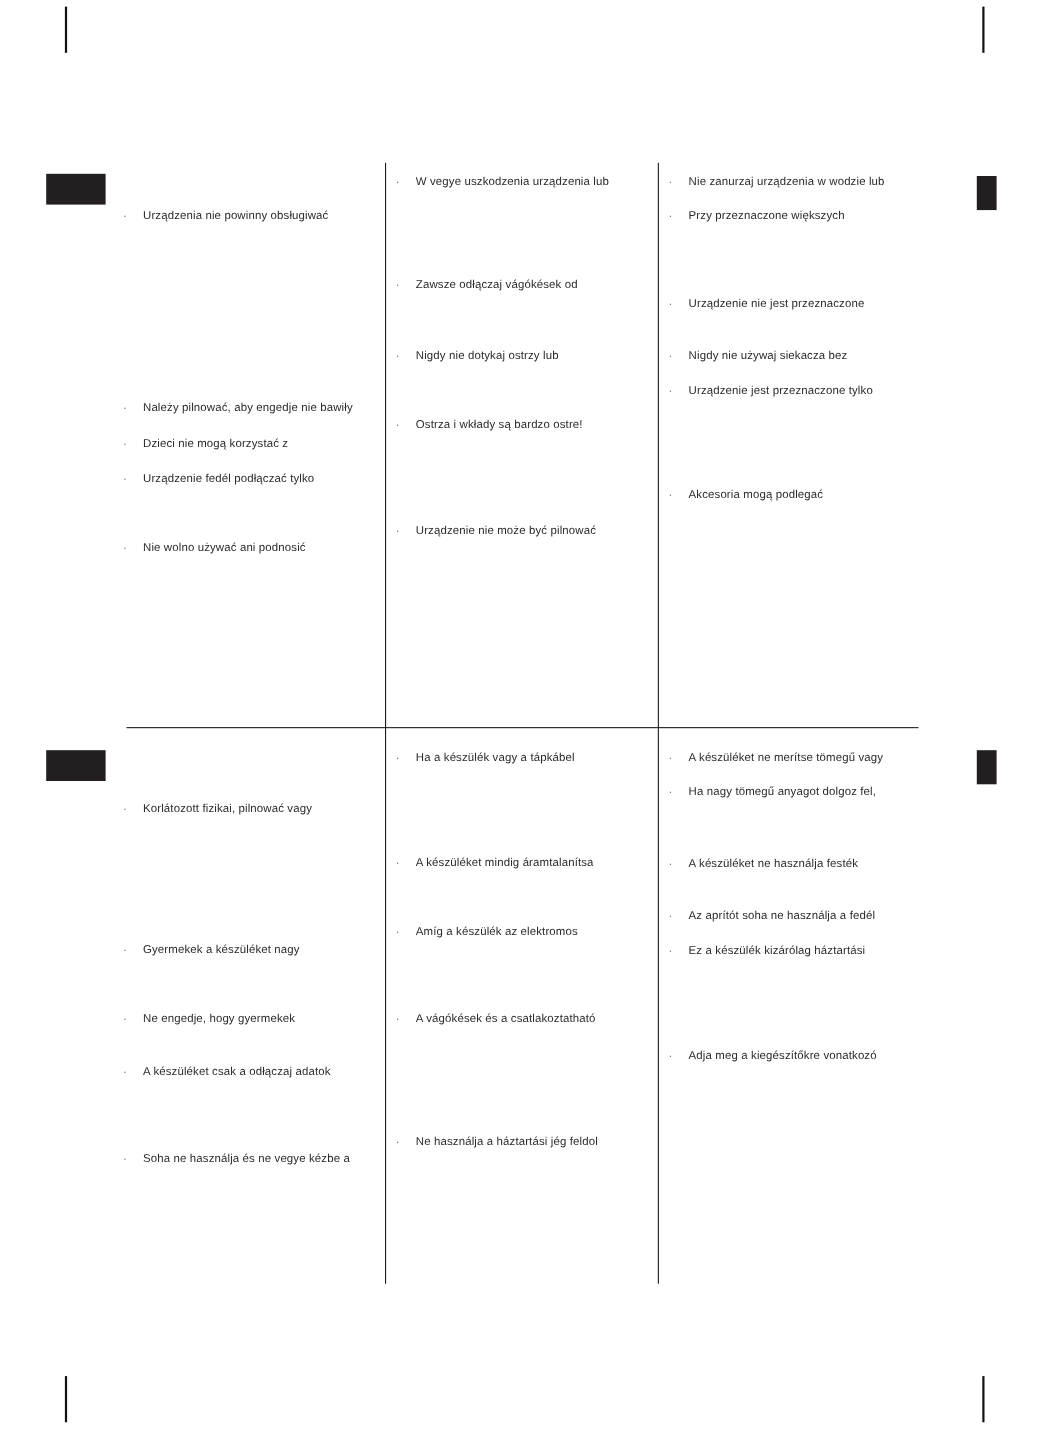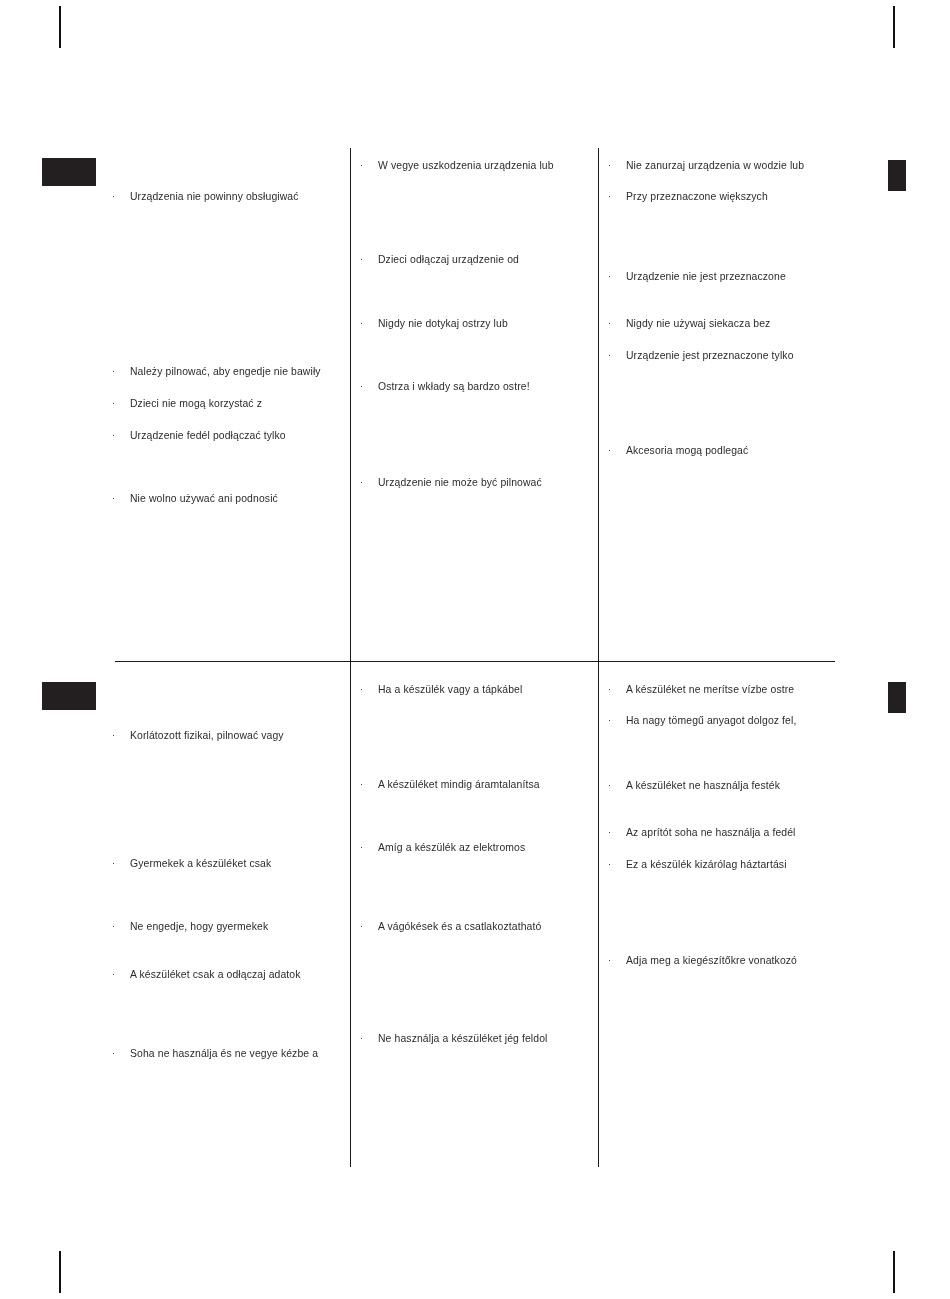--- a/index.html
+++ b/index.html
@@ -137,21 +137,21 @@
             <span class="bullet-text">Nie wolno używać ani podnosić</span>
           </div>
         </div>
         <div class="col c2">
           <div class="bullet-row" style="top: 159px;">
             <span class="bullet-dot">·</span>
             <span class="bullet-text">W vegye uszkodzenia urządzenia lub</span>
           </div>
           <div class="bullet-row" style="top: 253px;">
             <span class="bullet-dot">·</span>
-            <span class="bullet-text">Dzieci odłączaj urządzenie od</span>
+            <span class="bullet-text">Zawsze odłączaj vágókések od</span>
           </div>
           <div class="bullet-row" style="top: 317px;">
             <span class="bullet-dot">·</span>
             <span class="bullet-text">Nigdy nie dotykaj ostrzy lub</span>
           </div>
           <div class="bullet-row" style="top: 380px;">
             <span class="bullet-dot">·</span>
             <span class="bullet-text">Ostrza i wkłady są bardzo ostre!</span>
           </div>
           <div class="bullet-row" style="top: 476px;">
@@ -187,21 +187,21 @@
         </div>
       </div>
       <div class="section">
         <div class="col c1">
           <div class="bullet-row" style="top: 729px;">
             <span class="bullet-dot">·</span>
             <span class="bullet-text">Korlátozott fizikai, pilnować vagy</span>
           </div>
           <div class="bullet-row" style="top: 857px;">
             <span class="bullet-dot">·</span>
-            <span class="bullet-text">Gyermekek a készüléket csak</span>
+            <span class="bullet-text">Gyermekek a készüléket nagy</span>
           </div>
           <div class="bullet-row" style="top: 920px;">
             <span class="bullet-dot">·</span>
             <span class="bullet-text">Ne engedje, hogy gyermekek</span>
           </div>
           <div class="bullet-row" style="top: 968px;">
             <span class="bullet-dot">·</span>
             <span class="bullet-text">A készüléket csak a odłączaj adatok</span>
           </div>
           <div class="bullet-row" style="top: 1047px;">
@@ -221,27 +221,27 @@
           <div class="bullet-row" style="top: 841px;">
             <span class="bullet-dot">·</span>
             <span class="bullet-text">Amíg a készülék az elektromos</span>
           </div>
           <div class="bullet-row" style="top: 920px;">
             <span class="bullet-dot">·</span>
             <span class="bullet-text">A vágókések és a csatlakoztatható</span>
           </div>
           <div class="bullet-row" style="top: 1032px;">
             <span class="bullet-dot">·</span>
-            <span class="bullet-text">Ne használja a készüléket jég feldol</span>
+            <span class="bullet-text">Ne használja a háztartási jég feldol</span>
           </div>
         </div>
         <div class="col c3">
           <div class="bullet-row" style="top: 683px;">
             <span class="bullet-dot">·</span>
-            <span class="bullet-text">A készüléket ne merítse vízbe ostre</span>
+            <span class="bullet-text">A készüléket ne merítse tömegű vagy</span>
           </div>
           <div class="bullet-row" style="top: 714px;">
             <span class="bullet-dot">·</span>
             <span class="bullet-text">Ha nagy tömegű anyagot dolgoz fel,</span>
           </div>
           <div class="bullet-row" style="top: 779px;">
             <span class="bullet-dot">·</span>
             <span class="bullet-text">A készüléket ne használja festék</span>
           </div>
           <div class="bullet-row" style="top: 826px;">

